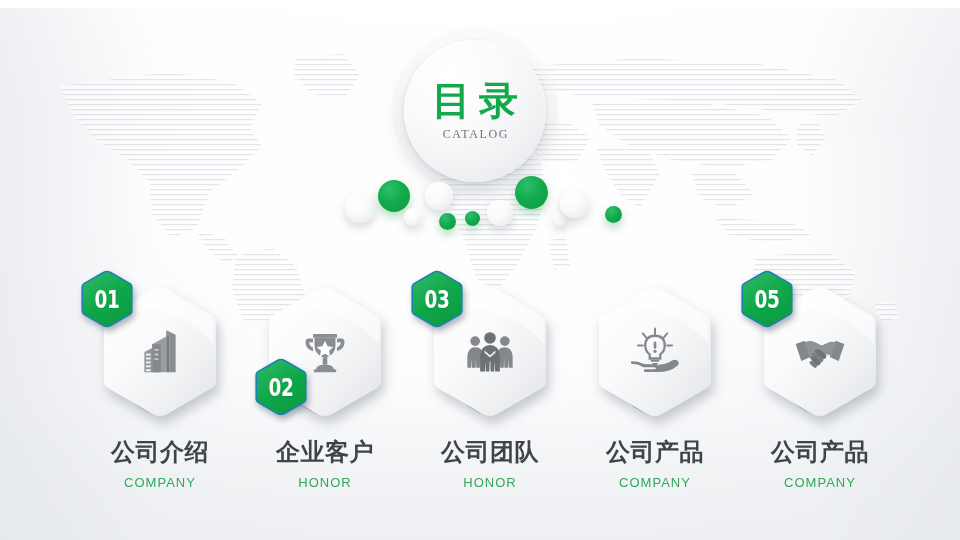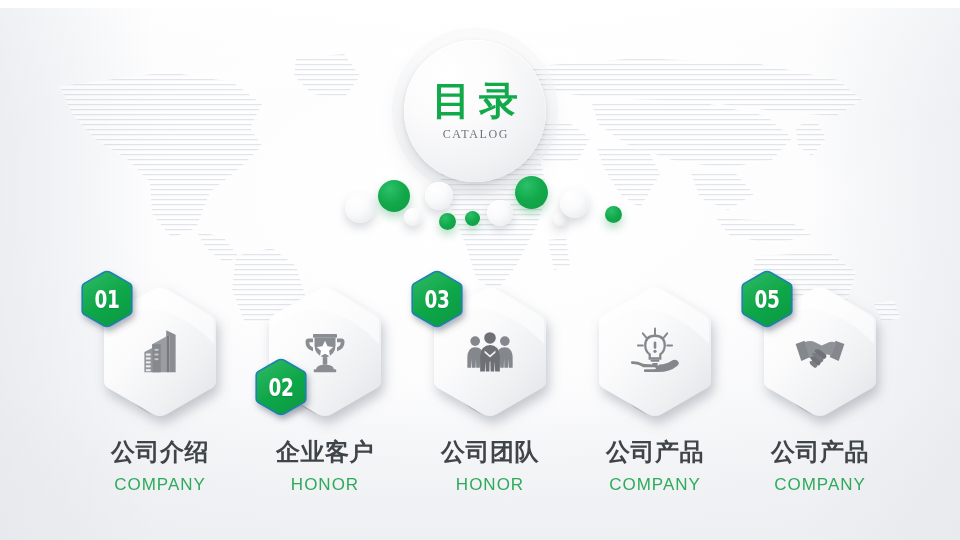--- a/index.html
+++ b/index.html
@@ -175,21 +175,21 @@
   .label-cn {
     font-size: 24px;
     font-weight: 700;
     color: #3f4448;
     letter-spacing: .5px;
     line-height: 1.2;
     font-family: "DejaVu Sans", "Liberation Sans", sans-serif;
   }
   .label-en {
     margin-top: 8px;
-    font-size: 17px;
+    font-size: 13px;
     font-weight: 400;
     color: #2faa5b;
     letter-spacing: 1px;
   }
 </style>
 </head>
 <body>
 
 <div id="slide">
 

